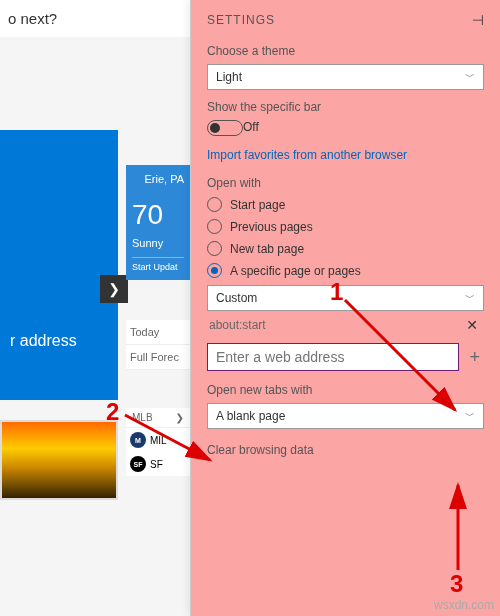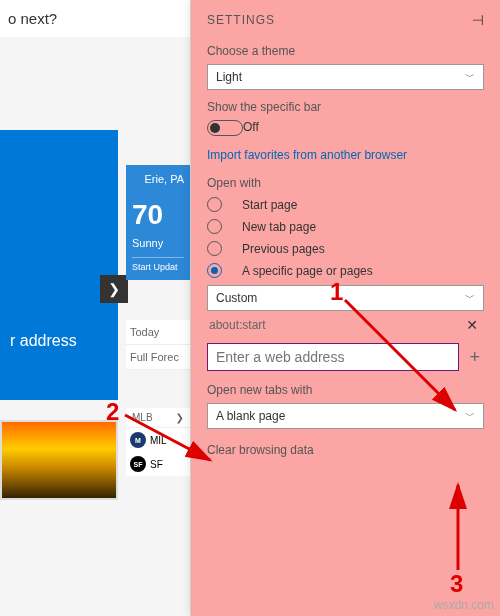--- a/index.html
+++ b/index.html
@@ -3,21 +3,21 @@
 <meta charset="utf-8">
 <style>
 *{box-sizing:border-box;margin:0;padding:0;font-family:"Segoe UI",Arial,sans-serif}
 body{width:500px;height:616px;overflow:hidden;position:relative;background:#fff}
 .bg{position:absolute;left:0;top:0;width:190px;height:100%;background:#f5f5f5}
 .bg-top{position:absolute;left:0;top:0;width:190px;padding:10px 8px;font-size:15px;color:#333;background:#fff}
 .blue-card{position:absolute;left:0;top:130px;width:118px;height:270px;background:#0078d7;color:#fff;padding:18px 10px;font-size:16px}
 .blue-card .chev{position:absolute;right:-10px;top:145px;width:28px;height:28px;background:#333;color:#fff;display:flex;align-items:center;justify-content:center;font-size:14px}
 .weather{position:absolute;left:126px;top:165px;width:64px;color:#fff;background:#2d88d8;padding:8px 6px;font-size:11px}
 .weather .loc{text-align:right;margin-bottom:14px}
-.weather .temp{font-size:28px;font-weight:700}
+.weather .temp{font-size:28px;font-weight:400}
 .weather .cond{margin:6px 0}
 .weather .upd{font-size:9px;border-top:1px solid rgba(255,255,255,.4);padding-top:4px;margin-top:8px}
 .side-links{position:absolute;left:126px;top:320px;width:64px;font-size:11px;color:#666}
 .side-links div{padding:6px 4px;border-bottom:1px solid #eee;background:#fff}
 .mlb{position:absolute;left:126px;top:408px;width:64px;background:#fff;font-size:10px}
 .mlb-h{padding:4px 6px;color:#666;border-bottom:1px solid #eee}
 .team{display:flex;align-items:center;padding:4px;gap:4px}
 .team-logo{width:16px;height:16px;border-radius:50%;background:#1a3a6e;display:flex;align-items:center;justify-content:center;color:#fff;font-size:7px;font-weight:bold}
 .team-logo.sf{background:#000}
 .img-tile{position:absolute;left:0;top:420px;width:118px;height:80px;background:linear-gradient(180deg,#ff6b00 0%,#ffcc00 35%,#cc8800 60%,#332200 100%);border:2px solid #ddd}
@@ -26,21 +26,21 @@
 .panel{position:absolute;left:190px;top:0;width:310px;height:616px;background:#fca5a5;border-left:1px solid #ccc;padding:12px 16px;font-size:12px;color:#333;box-shadow:-2px 0 8px rgba(0,0,0,.08)}
 .panel-h{display:flex;justify-content:space-between;align-items:center;margin-bottom:16px}
 .panel-h .t{font-size:12px;letter-spacing:1px;color:#555}
 .sec-label{font-size:12px;color:#555;margin:10px 0 6px}
 .select{width:100%;border:1px solid #999;padding:5px 8px;font-size:12px;background:#fff;display:flex;justify-content:space-between;align-items:center;color:#333}
 .chev-d{font-size:10px;color:#666}
 .toggle-row{display:flex;align-items:flex-start;margin:6px 0 12px}
 .toggle{width:36px;height:16px;border:1px solid #555;border-radius:8px;position:relative}
 .toggle::after{content:"";position:absolute;left:2px;top:2px;width:10px;height:10px;border-radius:50%;background:#333}
 .link{color:#0067b8;font-size:12px;margin-bottom:14px;display:block}
-.radio-row{display:flex;align-items:center;gap:20px;margin:7px 0;font-size:12px}
+.radio-row{display:flex;align-items:center;gap:8px;margin:7px 0;font-size:12px}
 .radio{width:15px;height:15px;border:1.5px solid #555;border-radius:50%;display:flex;align-items:center;justify-content:center}
 .radio.sel::after{content:"";width:7px;height:7px;border-radius:50%;background:#0067b8}
 .radio.sel{border-color:#0067b8}
 .page-row{display:flex;align-items:center;justify-content:space-between;padding:6px 2px;font-size:12px;color:#666}
 .x-btn{font-size:14px;color:#333;cursor:pointer;padding:0 4px}
 .input-row{display:flex;align-items:center;gap:6px;margin:4px 0 12px}
 .text-input{flex:1;border:1px solid #701a75;padding:5px 8px;font-size:14px;color:#999;outline:none}
 .plus-btn{font-size:18px;color:#666;padding:0 4px;cursor:pointer}
 
 .annot{position:absolute;font-size:24px;font-weight:bold;color:#d00;z-index:40}
@@ -103,25 +103,25 @@
 
   <a class="link">Import favorites from another browser</a>
 
   <div class="sec-label">Open with</div>
   <div class="radio-row">
       <div class="radio"></div>
       <span>Start page</span>
     </div>
   <div class="radio-row">
       <div class="radio"></div>
-      <span>New tab page</span>
+      <span>Previous pages</span>
     </div>
   <div class="radio-row">
       <div class="radio"></div>
-      <span>Previous pages</span>
+      <span>New tab page</span>
     </div>
   <div class="radio-row">
       <div class="radio sel"></div>
       <span>A specific page or pages</span>
     </div>
 
   <div class="select" style="margin-top:6px">
     <span>Custom</span>
       <span class="chev-d">﹀</span>
   </div>

